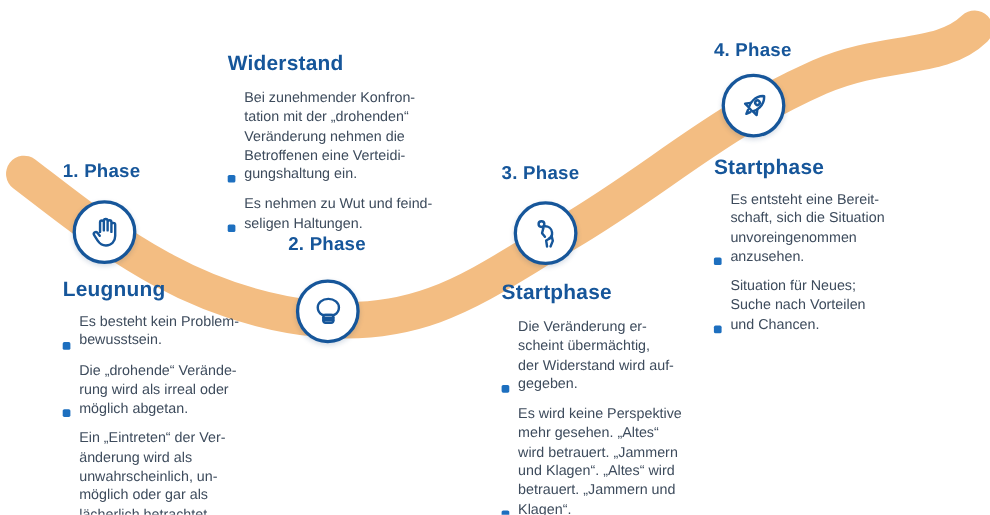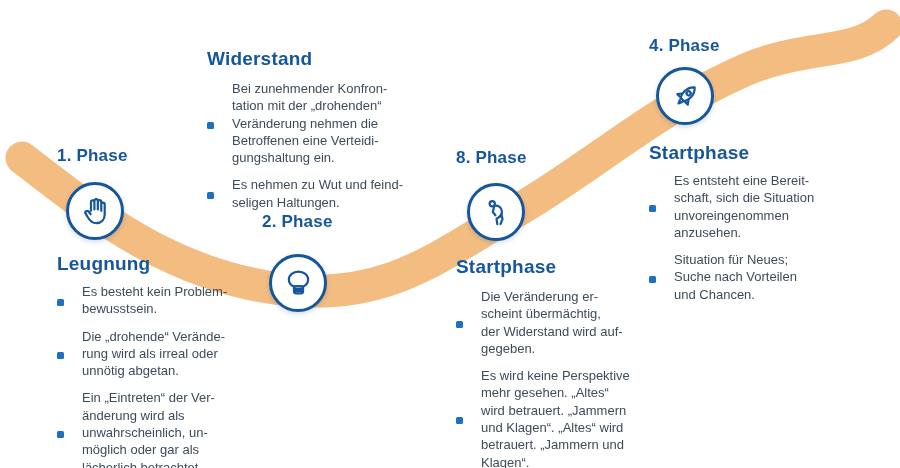--- a/index.html
+++ b/index.html
@@ -25,21 +25,21 @@
   .icon-circle{
     position:absolute;width:58px;height:58px;border:3px solid var(--blue);
     border-radius:50%;background:#fff;display:flex;align-items:center;justify-content:center;
     box-shadow:0 2px 5px rgba(20,60,110,.18);
   }
   .icon-circle svg{
     width:33px;height:33px;stroke:var(--blue);fill:none;
     stroke-width:1.6;stroke-linecap:round;stroke-linejoin:round;
   }
   .bullets{position:absolute}
-  .bullet{display:flex;gap:18px;margin-bottom:10px;align-items:center}
+  .bullet{display:flex;gap:8px;margin-bottom:10px;align-items:flex-end}
   .sq{flex:0 0 auto;width:7px;height:7px;background:var(--bullet);margin-top:4px;border-radius:1.5px}
   .bt{white-space:pre-line;font-size:13px;line-height:1.33;color:var(--body)}
 </style>
 </head>
 <body>
 
 <div class="canvas">
 
   <svg class="curve-svg" viewBox="0 0 900 468" aria-hidden="true">
     <path d="M 22 158
@@ -65,21 +65,21 @@
   <div class="bullets" style="left:57px;top:283px;width:185px">
     <div class="bullet">
       <span class="sq"></span>
       <span class="bt">Es besteht kein Problem-
 bewusstsein.</span>
     </div>
     <div class="bullet">
       <span class="sq"></span>
       <span class="bt">Die „drohende“ Verände-
 rung wird als irreal oder
-unnötig abgetan.</span>
+möglich abgetan.</span>
     </div>
     <div class="bullet">
       <span class="sq"></span>
       <span class="bt">Ein „Eintreten“ der Ver-
 änderung wird als
 unwahrscheinlich, un-
 möglich oder gar als
 lächerlich betrachtet.</span>
     </div>
   </div>
@@ -105,21 +105,21 @@
   <div class="phase-label" style="left:262px;top:212px">2. Phase</div>
 
   <div class="icon-circle" style="left:269px;top:254px">
     <svg viewBox="0 0 24 24">
       <path d="M12 3.4c3.9 0 7 2.5 7 5.7 0 2.1-1.2 3.9-3.1 4.9h-7.8C6.2 13 5 11.2 5 9.1c0-3.2 3.1-5.7 7-5.7z"></path>
       <rect x="8.7" y="14" width="6.6" height="5.2" rx="1.5"></rect>
       <path d="M8.7 15.9h6.6M8.7 17.6h6.6"></path>
     </svg>
   </div>
 
-  <div class="phase-label" style="left:456px;top:148px">8. Phase</div>
+  <div class="phase-label" style="left:456px;top:148px">3. Phase</div>
 
   <div class="icon-circle" style="left:467px;top:183px">
     <svg viewBox="0 0 24 24">
       <circle cx="8.9" cy="5.6" r="1.9"></circle>
       <path d="M10.6 7.1c2.9-.3 5 1.3 5.3 4 .2 1.8-.5 3.2-2 4.1"></path>
       <path d="M10.2 8.1l-.9 3.5 1.9 2.4"></path>
       <path d="M14.9 14.8l-2.9 1.7.6 3.9"></path>
       <path d="M15.6 13.4l.8 3.3-1.5 3.7"></path>
     </svg>
   </div>

